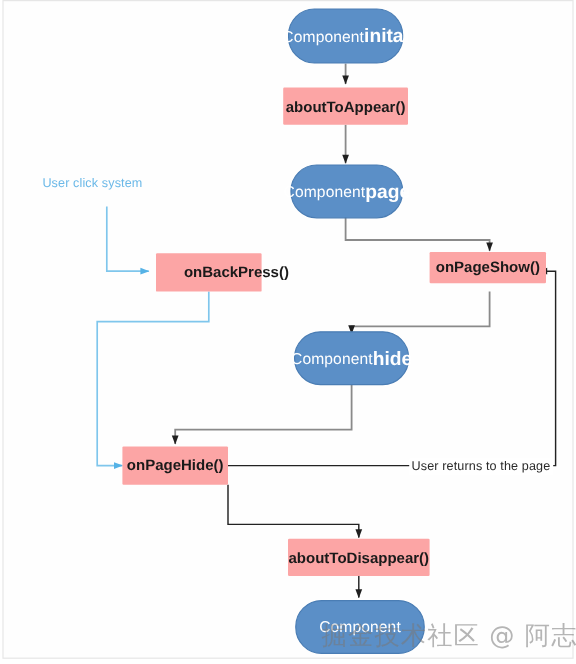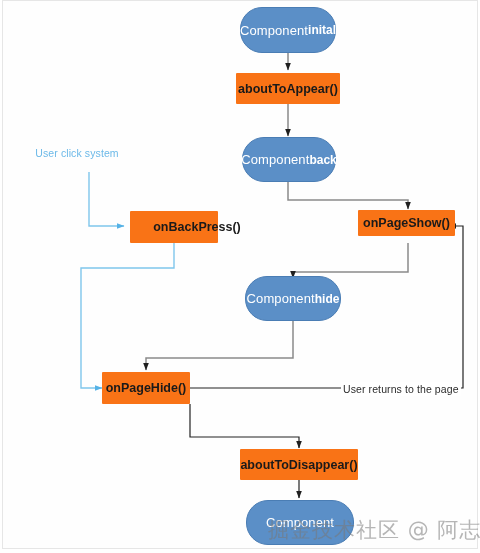--- a/index.html
+++ b/index.html
@@ -48,27 +48,27 @@
     border-radius: 22px;
     color: #ffffff;
   }
   .node.state .ln1 {
     font-size: 13px;
     font-weight: 400;
     line-height: 15px;
     letter-spacing: 0.1px;
   }
   .node.state .ln2 {
-    font-size: 12px;
+    font-size: 16px;
     font-weight: 700;
     line-height: 15px;
     margin-top: 1px;
   }
   .node.hook {
-    background: #f97316;
+    background: #fca5a5;
     color: #1a1a1a;
     font-size: 12.5px;
     font-weight: 700;
     border-radius: 1px;
     text-align: center;
   }
   .label {
     position: absolute;
     color: #6cb9e8;
     font-size: 10.5px;
@@ -135,21 +135,21 @@
     <span class="ln1">Component</span>
     <span class="ln2">inital</span>
   </div>
 
   <div class="node hook" style="left:236px; top:73px; width:104px; height:31px;">
     <span>aboutToAppear()</span>
   </div>
 
   <div class="node state" style="left:242px; top:137px; width:94px; height:45px;">
     <span class="ln1">Component</span>
-    <span class="ln2">back</span>
+    <span class="ln2">page</span>
   </div>
 
   <div class="node hook" style="left:130px; top:211px; width:88px; height:32px;padding-left:46px;">
     <span>onBackPress()</span>
   </div>
 
   <div class="node hook" style="left:358px; top:210px; width:97px; height:26px;">
     <span>onPageShow()</span>
   </div>
 

